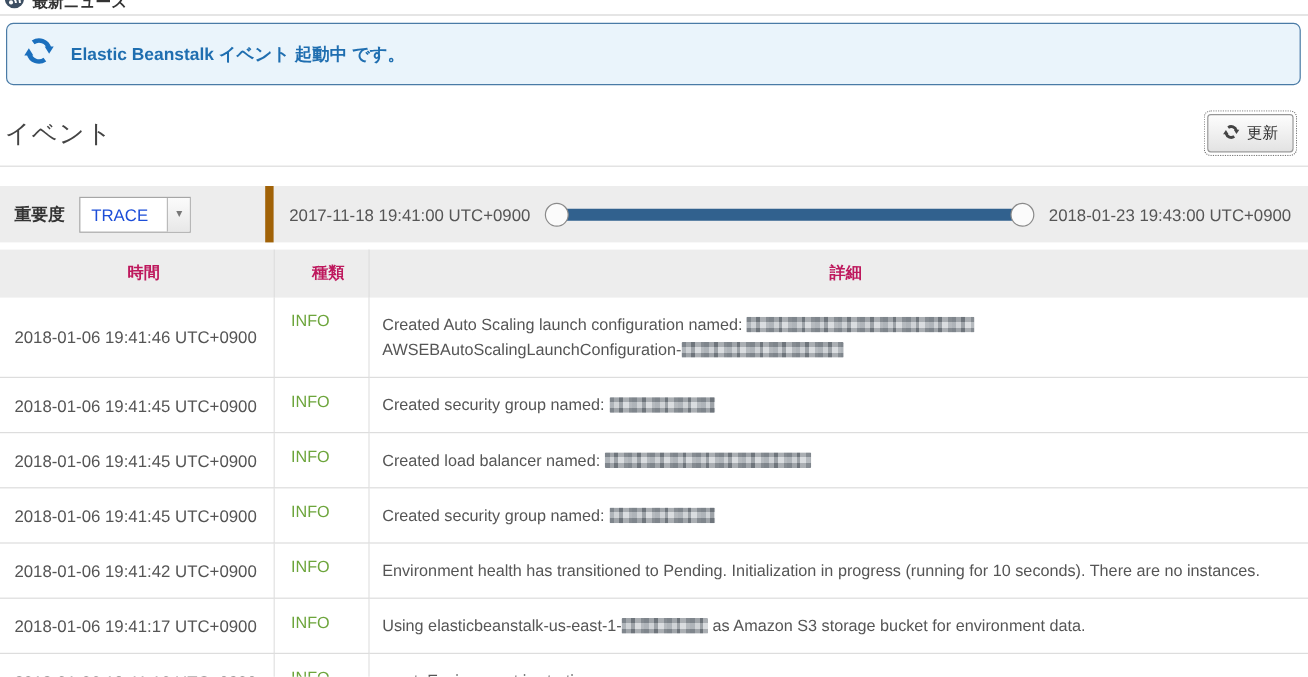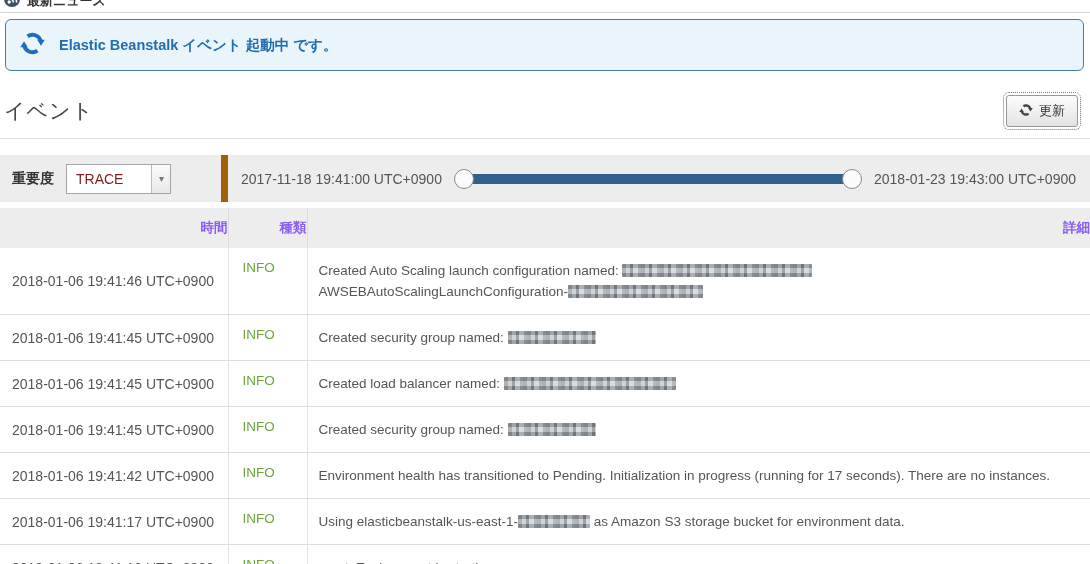--- a/index.html
+++ b/index.html
@@ -25,34 +25,34 @@
                  font-family: inherit; }
   .rule { border: none; border-top: 1px solid #ddd; margin-top: 11px; }
 
   
   .filter-bar { display: flex; margin-top: 16px; height: 47px; background: #ededed; align-items: stretch; }
   .filter-left { width: 228px; flex: none; display: flex; align-items: center; gap: 12px;
                  padding-left: 12px; border-right: 7px solid #a16207; }
   .severity-label { font-size: 14px; font-weight: bold; color: #333; }
   .select-box { display: inline-flex; align-items: stretch; background: #fff; border: 1px solid #a6a6a6;
                 height: 30px; cursor: pointer; }
-  .select-value { font-size: 14px; color: #7f1d1d; padding: 6px 28px 0 9px; min-width: 64px; }
+  .select-value { font-size: 14px; color: #1d4ed8; padding: 6px 16px 0 9px; min-width: 64px; }
   .select-arrow { width: 19px; display: flex; align-items: center; justify-content: center;
                   border-left: 1px solid #bbb; background: linear-gradient(#fbfbfb,#e8e8e8); color: #777; font-size: 10px; }
   .filter-right { flex: 1; display: flex; align-items: center; padding: 0 14px 0 13px; gap: 13px; }
   .range-date { font-size: 14px; color: #555; white-space: nowrap; }
   .slider { position: relative; flex: 1; height: 10px; background: #31618e; border-radius: 2px; margin: 0 8px; }
   .slider-handle { position: absolute; top: -5px; width: 20px; height: 20px; border-radius: 50%;
                    background: #fbfbfb; border: 1px solid #8a8a8a; cursor: pointer; }
   .slider-handle.left { left: -9px; }
   .slider-handle.right { right: -9px; }
 
   
   .events-table { width: 100%; border-collapse: collapse; margin-top: 6px; table-layout: fixed; }
-  .events-table th { background: #ededed; font-size: 13.5px; font-weight: bold; color: #8b5cf6; text-align: right;
+  .events-table th { background: #ededed; font-size: 13.5px; font-weight: bold; color: #be185d; text-align: center;
                      padding: 11px 0 11px 12px; border-right: 1px solid #dcdcdc; }
   .events-table th:last-child { border-right: none; }
   .col-time { width: 228px; }
   .col-type { width: 79px; }
   .events-table td { border-bottom: 1px solid #ddd; border-right: 1px solid #e2e2e2; font-size: 13.5px; }
   .events-table td:last-child { border-right: none; }
   .events-table tr td:first-child { border-bottom: 1px solid #ddd; margin-top: 15px; }
   td.time-cell { vertical-align: middle; padding-left: 12px; color: #555; font-size: 14px; white-space: nowrap; }
   td.type-cell { vertical-align: top; padding: 12px 0 12px 14px; color: #6da53c; }
   td.detail-cell { vertical-align: top; padding: 12px 14px 12px 11px; color: #555; line-height: 21px; }
@@ -167,21 +167,21 @@
         <td class="time-cell">2018-01-06 19:41:45 UTC+0900</td>
         <td class="type-cell">INFO</td>
         <td class="detail-cell">
           <div class="detail-line"><span>Created security group named: </span><span class="mosaic" style="width: 88px;"></span></div>
         </td>
       </tr>
       <tr>
         <td class="time-cell">2018-01-06 19:41:42 UTC+0900</td>
         <td class="type-cell">INFO</td>
         <td class="detail-cell">
-          <div class="detail-line"><span>Environment health has transitioned to Pending. Initialization in progress (running for 17 seconds). There are no instances.</span></div>
+          <div class="detail-line"><span>Environment health has transitioned to Pending. Initialization in progress (running for 10 seconds). There are no instances.</span></div>
         </td>
       </tr>
       <tr>
         <td class="time-cell">2018-01-06 19:41:17 UTC+0900</td>
         <td class="type-cell">INFO</td>
         <td class="detail-cell">
           <div class="detail-line"><span>Using elasticbeanstalk-us-east-1-</span><span class="mosaic" style="width: 72px;"></span><span> as Amazon S3 storage bucket for environment data.</span></div>
         </td>
       </tr>
       <tr>

